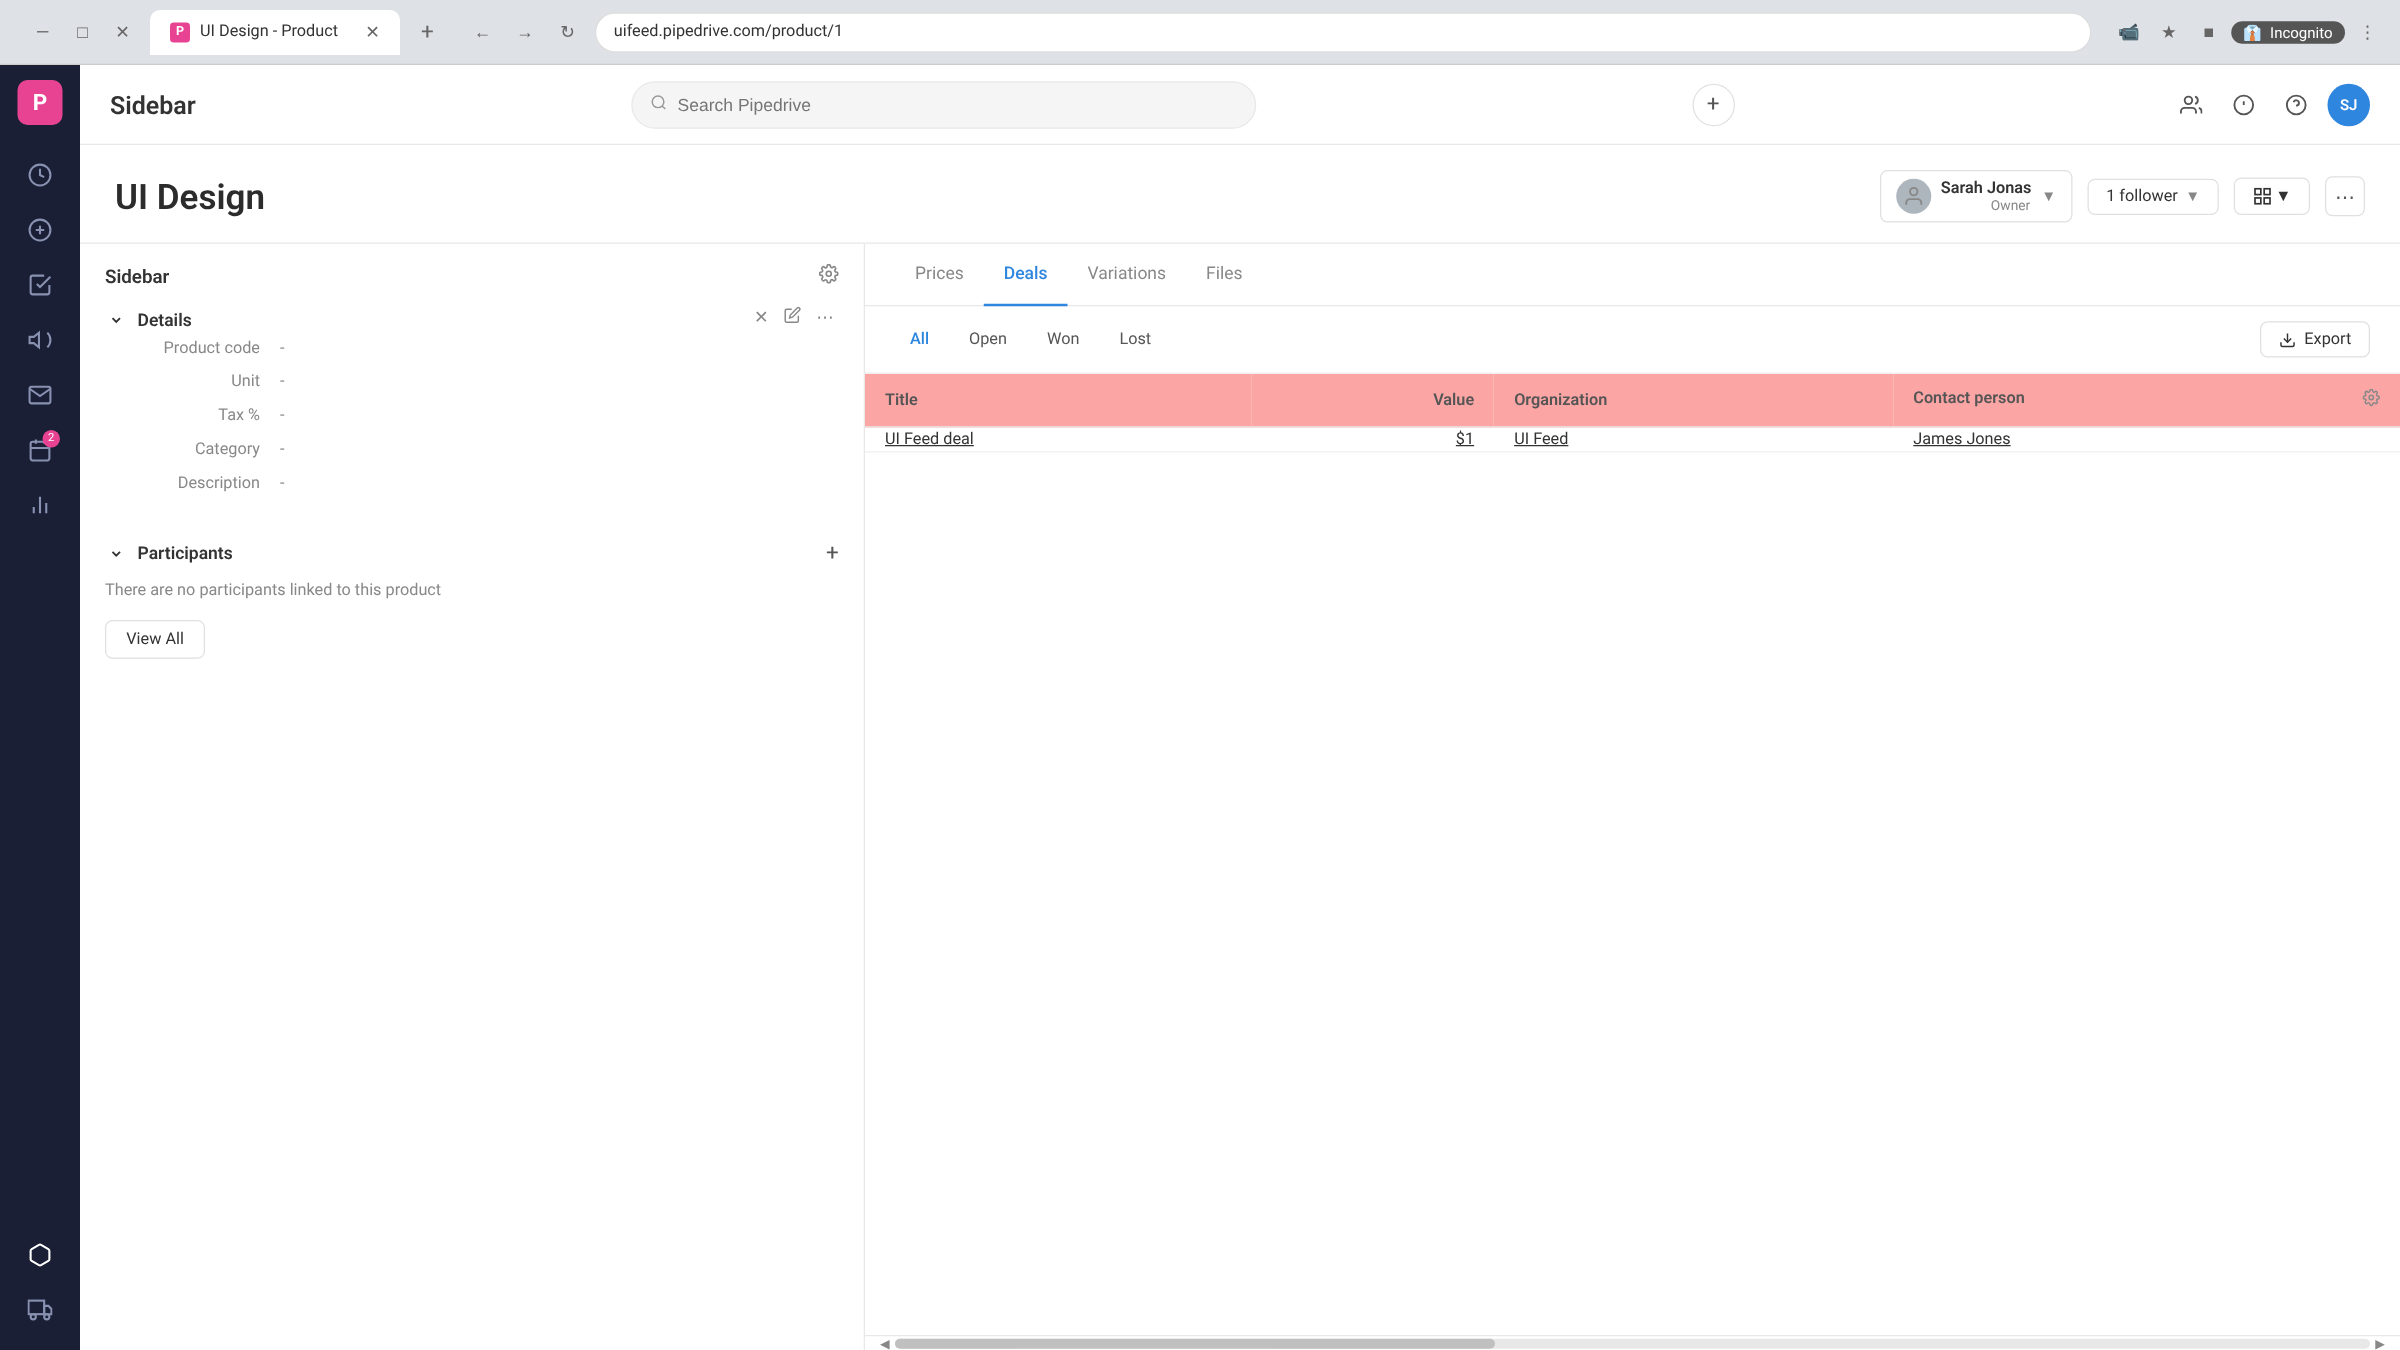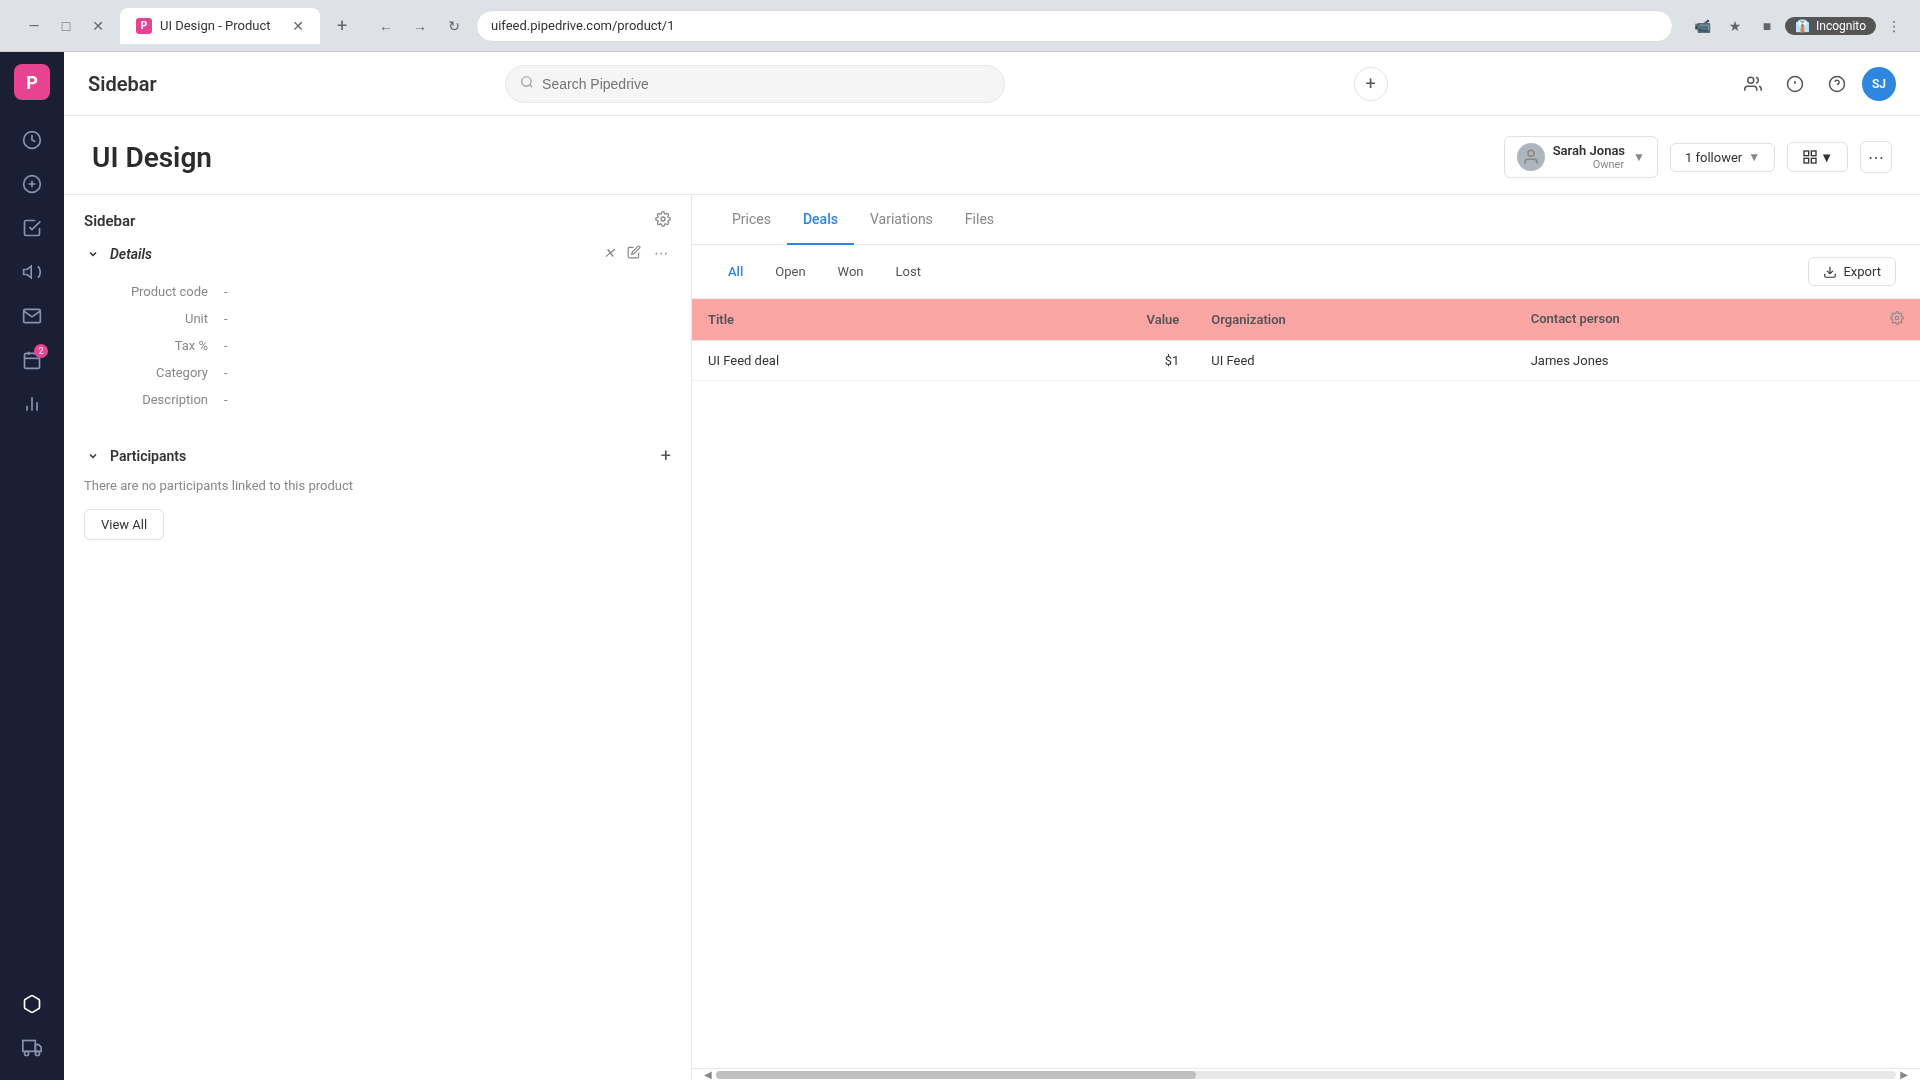--- a/index.html
+++ b/index.html
@@ -65,21 +65,21 @@
     .product-body { flex: 1; display: flex; overflow: hidden; }
 
     
     .sidebar-panel { width: 628px; border-right: 1px solid #e8e8e8; display: flex; flex-direction: column; overflow-y: auto; padding-bottom: 20px; }
     .sidebar-header { display: flex; align-items: center; padding: 16px 20px 12px; }
     .sidebar-title { font-size: 15px; font-weight: 600; color: #333; }
     .sidebar-gear { margin-left: auto; color: #888; cursor: pointer; font-size: 16px; }
 
     
     .section { padding: 0 20px 16px; }
-    .section-header { display: flex; align-items: center; gap: 8px; margin-bottom: 14px; font-style: italic; }
+    .section-header { display: flex; align-items: flex-end; gap: 8px; margin-bottom: 0; }
     .section-title { font-size: 14px; font-weight: 600; color: #333; }
     .section-actions { margin-left: auto; display: flex; gap: 4px; }
     .section-action-btn { color: #888; cursor: pointer; font-size: 14px; padding: 2px 4px; }
     .detail-row { display: flex; align-items: center; padding: 6px 0; }
     .detail-label { width: 140px; font-size: 13px; color: #888; text-align: right; padding-right: 16px; }
     .detail-value { font-size: 13px; color: #888; }
 
     
     .participants-header { display: flex; align-items: center; gap: 8px; padding: 16px 20px 12px; }
     .participants-title { font-size: 14px; font-weight: 600; color: #333; }
@@ -101,21 +101,21 @@
     .filter-btn.active { color: #2e86de; font-weight: 500; }
     .export-btn { margin-left: auto; display: flex; align-items: center; gap: 6px; padding: 6px 14px; border: 1px solid #e0e0e0; border-radius: 6px; font-size: 13px; color: #333; cursor: pointer; background: white; }
 
     
     .deals-table { flex: 1; overflow: auto; }
     table { width: 100%; border-collapse: collapse; }
     thead tr { border-bottom: 1px solid #e8e8e8; }
     thead th { padding: 12px 16px; text-align: left; font-size: 13px; font-weight: 600; color: #555; background: #fca5a5; }
     thead th.right { text-align: right; }
     tbody tr { border-bottom: 1px solid #f0f0f0; }
-    tbody td { padding: 12px 16px; font-size: 13px; color: #333; }
+    tbody td { padding: 2px 16px; font-size: 13px; color: #333; text-decoration: underline; }
     tbody td.right { text-align: right; }
     .table-settings-btn { color: #888; font-size: 14px; cursor: pointer; float: right; }
 
     
     .scroll-bar-area { height: 12px; border-top: 1px solid #e8e8e8; display: flex; align-items: center; padding: 0 8px; }
     .scroll-track { flex: 1; height: 8px; background: #e8e8e8; border-radius: 4px; position: relative; }
     .scroll-thumb { position: absolute; left: 0; top: 0; width: 480px; height: 8px; background: #c0c0c0; border-radius: 4px; }
     .scroll-arrow { color: #888; font-size: 10px; cursor: pointer; padding: 0 4px; }
 
     .section-collapse-icon { display: inline-flex; align-items: center; justify-content: center; width: 18px; height: 18px; }

